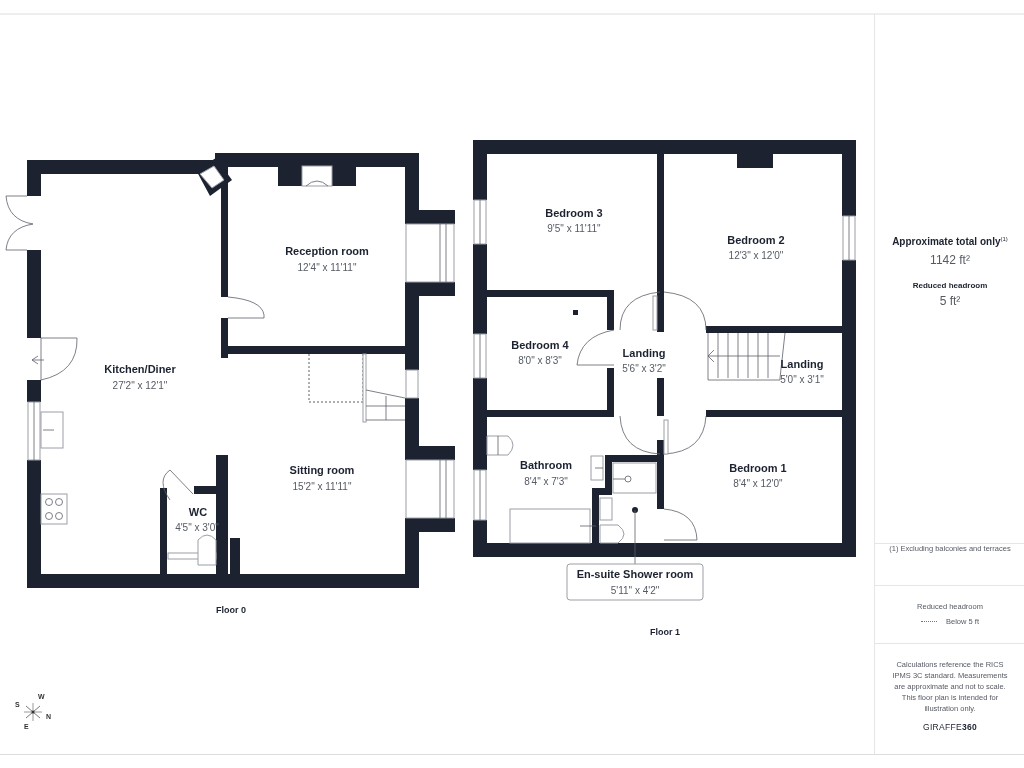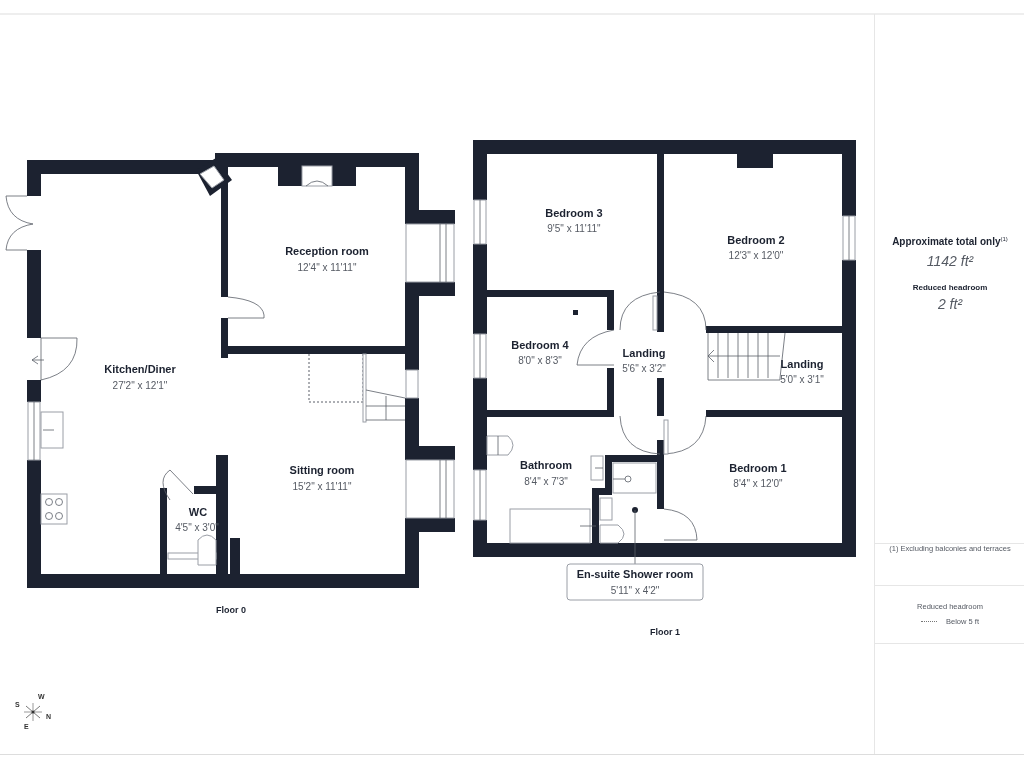--- a/index.html
+++ b/index.html
@@ -4,21 +4,21 @@
   <style>
     html, body { margin: 0; padding: 0; background: #ffffff; }
     body { width: 1024px; height: 768px; position: relative; overflow: hidden; font-family: "Liberation Sans", sans-serif; color: #1c2230; }
     .frame-top { position: absolute; left: 0; top: 13px; width: 1024px; height: 2px; background: #eeeeee; }
     .frame-bottom { position: absolute; left: 0; top: 754px; width: 1024px; height: 1px; background: #dddddd; }
     .sidebar { position: absolute; left: 874px; top: 14px; width: 150px; height: 740px; border-left: 1px solid #e6e6e6; }
     .sb-block { position: absolute; left: 0; width: 150px; text-align: center; }
     .sb-divider { position: absolute; left: 0; width: 150px; height: 1px; background: #e6e6e6; }
     .sb-title { font-size: 10px; font-weight: bold; color: #1c2230; }
     .sb-title sup { font-size: 6px; font-weight: normal; }
-    .sb-value { font-size: 14px; color: #555a63; margin-top: 6px; font-style: italic; }
+    .sb-value { font-size: 12px; color: #555a63; margin-top: 6px; }
     .sb-sub { font-size: 8px; font-weight: bold; color: #1c2230; margin-top: 14px; }
     .sb-small { font-size: 7.5px; color: #555a63; }
     .sb-legend { font-size: 7.5px; color: #555a63; margin-top: 6px; display: flex; justify-content: center; align-items: center; gap: 9px; }
     .dotted { display: inline-block; width: 16px; border-top: 1px dotted #777; }
     .sb-note { font-size: 7.5px; line-height: 11px; color: #555a63; padding: 0 12px; }
     .sb-brand { font-size: 8.5px; color: #1c2230; margin-top: 8px; letter-spacing: 0.3px; }
     .sb-brand b { font-weight: bold; }
     svg.plan { position: absolute; left: 0; top: 0; }
     .room-name { font-family: "Liberation Sans", sans-serif; font-weight: bold; font-size: 11px; fill: #1c2230; }
     .room-dim { font-family: "Liberation Sans", sans-serif; font-size: 10px; fill: #555a63; }
@@ -221,30 +221,34 @@
     <text class="compass-text" x="46" y="719">N</text>
     <text class="compass-text" x="24" y="729">E</text>
   </g>
 </svg>
 
 <div class="sidebar">
   <div class="sb-block" style="top:222px;">
     <div class="sb-title"><span>Approximate total only</span><sup>(1)</sup></div>
     <div class="sb-value">1142 ft²</div>
     <div class="sb-sub">Reduced headroom</div>
-    <div class="sb-value" style="margin-top:4px;">2 ft²</div>
+    <div class="sb-value" style="margin-top:4px;">5 ft²</div>
   </div>
 
   <div class="sb-divider" style="top:529px;"></div>
   <div class="sb-block sb-small" style="top:530px;">(1) Excluding balconies and terraces</div>
   <div class="sb-divider" style="top:571px;"></div>
 
   <div class="sb-block" style="top:588px;">
     <div class="sb-small">Reduced headroom</div>
     <div class="sb-legend">
       <span class="dotted"></span>
       <span>Below 5 ft</span>
     </div>
   </div>
 
   <div class="sb-divider" style="top:629px;"></div>
 
+  <div class="sb-block" style="top:645px;">
+    <div class="sb-note">Calculations reference the RICS IPMS 3C standard. Measurements are approximate and not to scale. This floor plan is intended for illustration only.</div>
+    <div class="sb-brand"><span>GIRAFFE</span><b>360</b></div>
+  </div>
 </div>
 
 </body></html>

